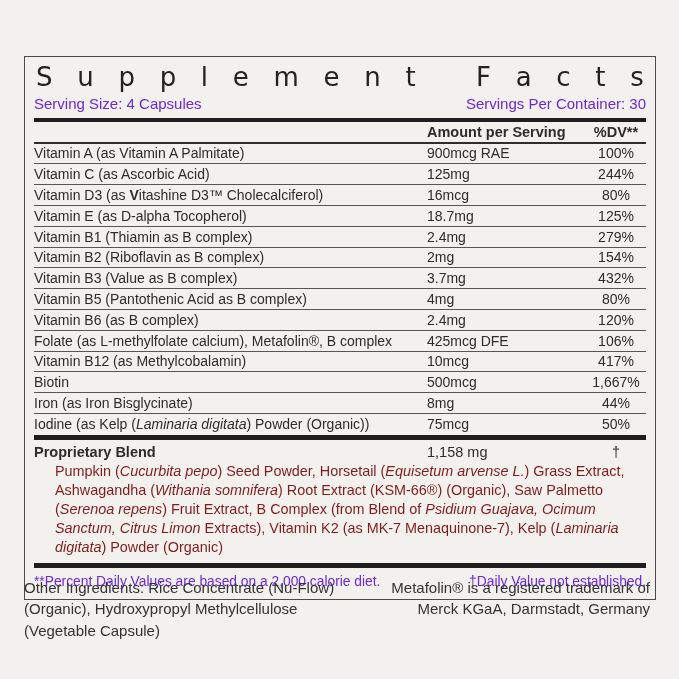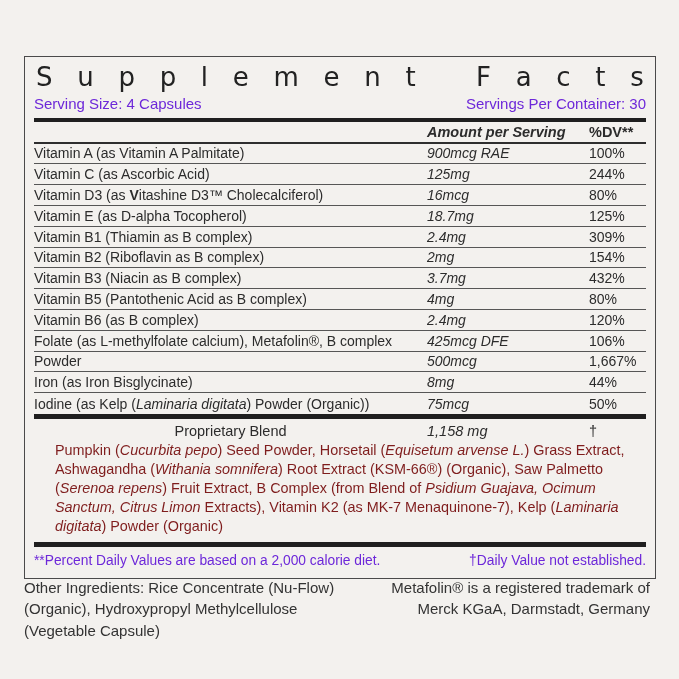--- a/index.html
+++ b/index.html
@@ -28,25 +28,25 @@
   .serving-row {
     display:flex; justify-content:space-between;
     font-size:15px; padding:1px 0 6px 0; color:#6d28d9;
   }
   .bar { height:4px; background:#1f1f1f; }
   .bar.heavy { height:5px; }
   .row { display:flex; align-items:center; height:20.8px; font-size:14px; }
   .rows .row { border-bottom:1px solid #565656; }
   .rows .row:last-child { border-bottom:none; }
   .cell.name { flex:1 1 auto; white-space:nowrap; overflow:hidden; }
-  .cell.amount { flex:0 0 162px; white-space:nowrap;font-style:italic; }
-  .cell.dv { flex:0 0 57px; text-align:left; padding-right:3px; white-space:nowrap; }
+  .cell.amount { flex:0 0 162px; white-space:nowrap; }
+  .cell.dv { flex:0 0 57px; text-align:center; padding-right:3px; white-space:nowrap; }
   .header-row { border-bottom:2px solid #2e2e2e; font-weight:bold; height:22px; font-size:14.5px; }
   .blend-row { display:flex; align-items:center; font-size:14.5px; padding:4px 0 1px 0; }
-  .blend-row .name { font-weight:normal;text-align:center; }
+  .blend-row .name { font-weight:bold; }
   .blend-desc {
     font-size:14.4px; line-height:1.32;
     padding:1px 0 6px 21px; color:#7f1d1d;
   }
   .footnote-row {
     display:flex; justify-content:space-between;
     font-size:13.8px; padding:6px 0 3px 0; color:#6d28d9;
   }
   .below {
     position:absolute; left:24px; top:569px;
@@ -114,49 +114,54 @@
           <span class="cell dv">80%</span>
         </div>
         <div class="row">
           <span class="cell name"><span>Vitamin E (as D-alpha Tocopherol)</span></span>
           <span class="cell amount">18.7mg</span>
           <span class="cell dv">125%</span>
         </div>
         <div class="row">
           <span class="cell name"><span>Vitamin B1 (Thiamin as B complex)</span></span>
           <span class="cell amount">2.4mg</span>
-          <span class="cell dv">309%</span>
+          <span class="cell dv">279%</span>
         </div>
         <div class="row">
           <span class="cell name"><span>Vitamin B2 (Riboflavin as B complex)</span></span>
           <span class="cell amount">2mg</span>
           <span class="cell dv">154%</span>
         </div>
         <div class="row">
-          <span class="cell name"><span>Vitamin B3 (Niacin as B complex)</span></span>
+          <span class="cell name"><span>Vitamin B3 (Value as B complex)</span></span>
           <span class="cell amount">3.7mg</span>
           <span class="cell dv">432%</span>
         </div>
         <div class="row">
           <span class="cell name"><span>Vitamin B5 (Pantothenic Acid as B complex)</span></span>
           <span class="cell amount">4mg</span>
           <span class="cell dv">80%</span>
         </div>
         <div class="row">
           <span class="cell name"><span>Vitamin B6 (as B complex)</span></span>
           <span class="cell amount">2.4mg</span>
           <span class="cell dv">120%</span>
         </div>
         <div class="row">
           <span class="cell name"><span>Folate (as L-methylfolate calcium), Metafolin®, B complex</span></span>
           <span class="cell amount">425mcg DFE</span>
           <span class="cell dv">106%</span>
         </div>
         <div class="row">
-          <span class="cell name"><span>Powder</span></span>
+          <span class="cell name"><span>Vitamin B12 (as Methylcobalamin)</span></span>
+          <span class="cell amount">10mcg</span>
+          <span class="cell dv">417%</span>
+        </div>
+        <div class="row">
+          <span class="cell name"><span>Biotin</span></span>
           <span class="cell amount">500mcg</span>
           <span class="cell dv">1,667%</span>
         </div>
         <div class="row">
           <span class="cell name"><span>Iron (as Iron Bisglycinate)</span></span>
           <span class="cell amount">8mg</span>
           <span class="cell dv">44%</span>
         </div>
         <div class="row">
           <span class="cell name"><span>Iodine (as Kelp (</span><span class="i">Laminaria digitata</span><span>) Powder (Organic))</span></span>

